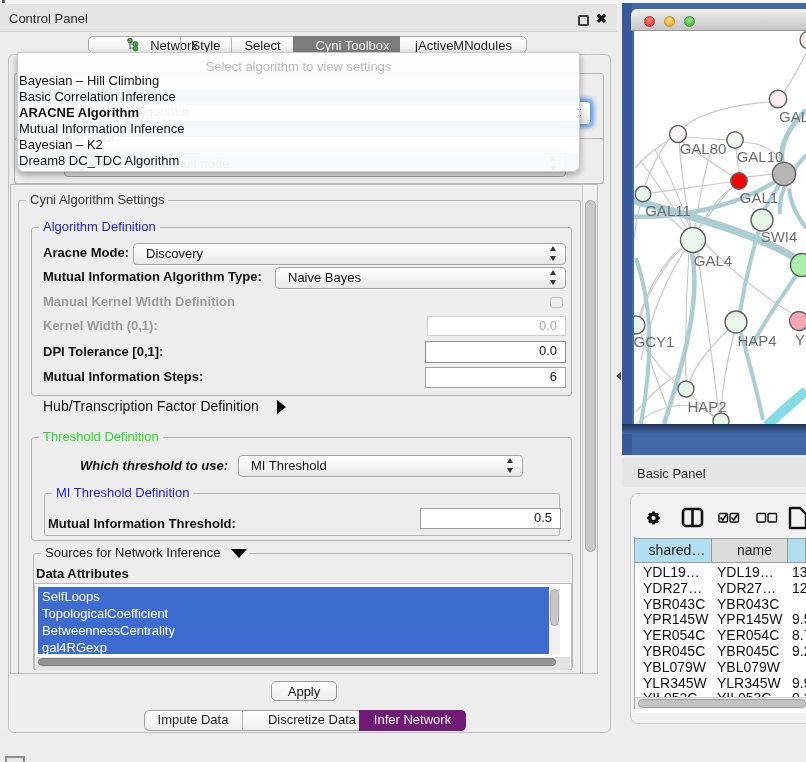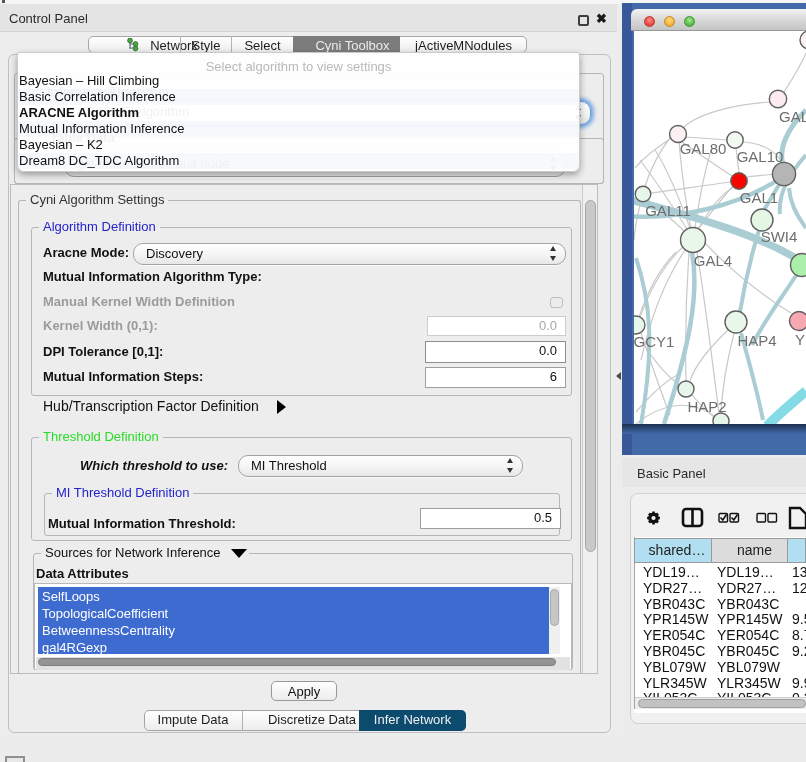--- a/index.html
+++ b/index.html
@@ -1,20 +1,20 @@
 <!DOCTYPE html>
 <html><head>
 <meta charset="utf-8">
 <style>
   * { margin:0; padding:0; box-sizing:border-box; }
   html,body { width:806px; height:762px; overflow:hidden; }
   body { position:relative; background:#ececec; font-family:"Liberation Sans",sans-serif; color:#111; }
   .abs { position:absolute; }
   .lbl { position:absolute; font-size:13px; font-weight:bold; line-height:16px; white-space:nowrap; }
-  .combo { position:absolute; border:1px solid #a3a3a3; border-radius:10px;
+  .combo { position:absolute; border:1px solid #a3a3a3; border-radius:4px;
            background:linear-gradient(#ffffff,#f4f4f4 55%,#e7e7e7); box-shadow:0 1px 1px rgba(255,255,255,.8);
            font-size:13px; line-height:19px; padding-left:12px; white-space:nowrap; }
   .arr { position:absolute; right:7px; top:0; bottom:0; width:8px; }
   .arr:before { content:""; position:absolute; left:0; top:50%; margin-top:-8px;
         border-left:3.5px solid transparent; border-right:3.5px solid transparent; border-bottom:5px solid #333; }
   .arr:after { content:""; position:absolute; left:0; top:50%; margin-top:2px;
         border-left:3.5px solid transparent; border-right:3.5px solid transparent; border-top:5px solid #333; }
   .field { position:absolute; background:#fff; font-size:13px; text-align:right; padding-right:8px; line-height:18px; }
   .group { position:absolute; border:1px solid #b6b6b6; border-radius:3px; }
   .gtitle { position:absolute; top:-8px; background:#ededed; padding:0 4px; font-size:13px; line-height:16px; white-space:nowrap; }
@@ -50,20 +50,21 @@
 
   <div class="group" style="left:18px;top:196px;width:563px;height:474px;border-bottom:none;border-radius:3px 3px 0 0;"></div>
   <div class="gtitle" style="left:26px;top:188px;color:#333;font-weight:normal;">Cyni Algorithm Settings</div>
 
   <div class="group" style="left:31px;top:223px;width:541px;height:169px;"></div>
   <div class="gtitle" style="left:39px;top:215px;color:#2323cd;">Algorithm Definition</div>
 
   <div class="lbl" style="left:43px;top:241px;">Aracne Mode:</div>
   <div class="combo" style="left:133px;top:239px;width:433px;height:22px;">Discovery<span class="arr"></span></div>
   <div class="lbl" style="left:43px;top:265px;">Mutual Information Algorithm Type:</div>
+  <div class="combo" style="left:275px;top:263px;width:291px;height:22px;">Naive Bayes<span class="arr"></span></div>
   <div class="lbl" style="left:43px;top:290px;color:#9b9b9b;">Manual Kernel Width Definition</div>
   <div class="abs" style="left:550px;top:293px;width:13px;height:11px;background:#ececec;border:1px solid #bdbdbd;border-radius:3px;"></div>
   <div class="lbl" style="left:43px;top:314px;color:#9b9b9b;">Kernel Width (0,1):</div>
   <div class="field" style="left:427px;top:312px;width:139px;height:20px;border:1px solid #cdcdcd;color:#a8a8a8;">0.0</div>
   <div class="lbl" style="left:43px;top:340px;">DPI Tolerance [0,1]:</div>
   <div class="field" style="left:425px;top:337px;width:141px;height:22px;border:1px solid #8e8e8e;">0.0</div>
   <div class="lbl" style="left:43px;top:365px;">Mutual Information Steps:</div>
   <div class="field" style="left:425px;top:363px;width:141px;height:21px;border:1px solid #9e9e9e;">6</div>
 
   <div class="abs" style="left:43px;top:394px;font-size:14px;line-height:17px;">Hub/Transcription Factor Definition</div>
@@ -91,21 +92,21 @@
   <div class="abs" style="left:550px;top:585px;width:9px;height:37px;background:#c6c6c6;border:1px solid #a9a9a9;border-radius:5px;"></div>
   <div class="abs" style="left:36px;top:653px;width:534px;height:13px;background:#e2e2e2;"></div>
   <div class="abs" style="left:38px;top:654px;width:518px;height:8px;background:#949494;border:1px solid #7e7e7e;border-radius:4px;"></div>
 
   <div class="abs" style="left:271px;top:677px;width:66px;height:20px;border:1px solid #989898;border-radius:5px;background:linear-gradient(#ffffff,#ececec);font-size:13px;line-height:19px;text-align:center;">Apply</div>
 
   <div class="abs" style="left:144px;top:706px;width:322px;height:21px;border:1px solid #a5a5a5;border-radius:5px;background:linear-gradient(#ffffff,#ededed);"></div>
   <div class="tabseg" style="left:144px;top:706px;width:98px;height:21px;line-height:20px;">Impute Data</div>
   <div class="abs" style="left:242px;top:706px;width:1px;height:21px;background:#b0b0b0;"></div>
   <div class="tabseg" style="left:242px;top:706px;width:140px;height:21px;line-height:20px;">Discretize Data</div>
-  <div class="abs" style="left:359px;top:706px;width:107px;height:21px;background:#0c4a6e;border-radius:0 5px 5px 0;color:#f0f0f0;font-size:13px;line-height:20px;text-align:center;">Infer Network</div>
+  <div class="abs" style="left:359px;top:706px;width:107px;height:21px;background:#701a75;border-radius:0 5px 5px 0;color:#f0f0f0;font-size:13px;line-height:20px;text-align:center;">Infer Network</div>
 
   <div class="abs" style="left:88px;top:32px;width:439px;height:17px;border:1px solid #a7a7a7;border-radius:5px;background:linear-gradient(#ffffff,#ededed);"></div>
   <div class="tabseg" style="left:88px;top:32px;width:92px;height:17px;padding-left:10px;margin-left:28px;">
     <svg width="12" height="14" viewBox="0 0 12 14" style="position:absolute;left:11px;top:2px;">
       <path d="M3,3 L3,11 M3,6 L8,6 M3,10 L8,10" stroke="#5a6a7a" stroke-width="1.2" fill="none"></path>
       <circle cx="3" cy="2.5" r="2.4" fill="#47a847" stroke="#2a6a2a" stroke-width="0.8"></circle>
       <circle cx="8.5" cy="6" r="2.4" fill="#47a847" stroke="#2a6a2a" stroke-width="0.8"></circle>
       <circle cx="8.5" cy="10.5" r="2.4" fill="#47a847" stroke="#2a6a2a" stroke-width="0.8"></circle>
     </svg>
     <span style="margin-left:14px;">Network</span></div>

